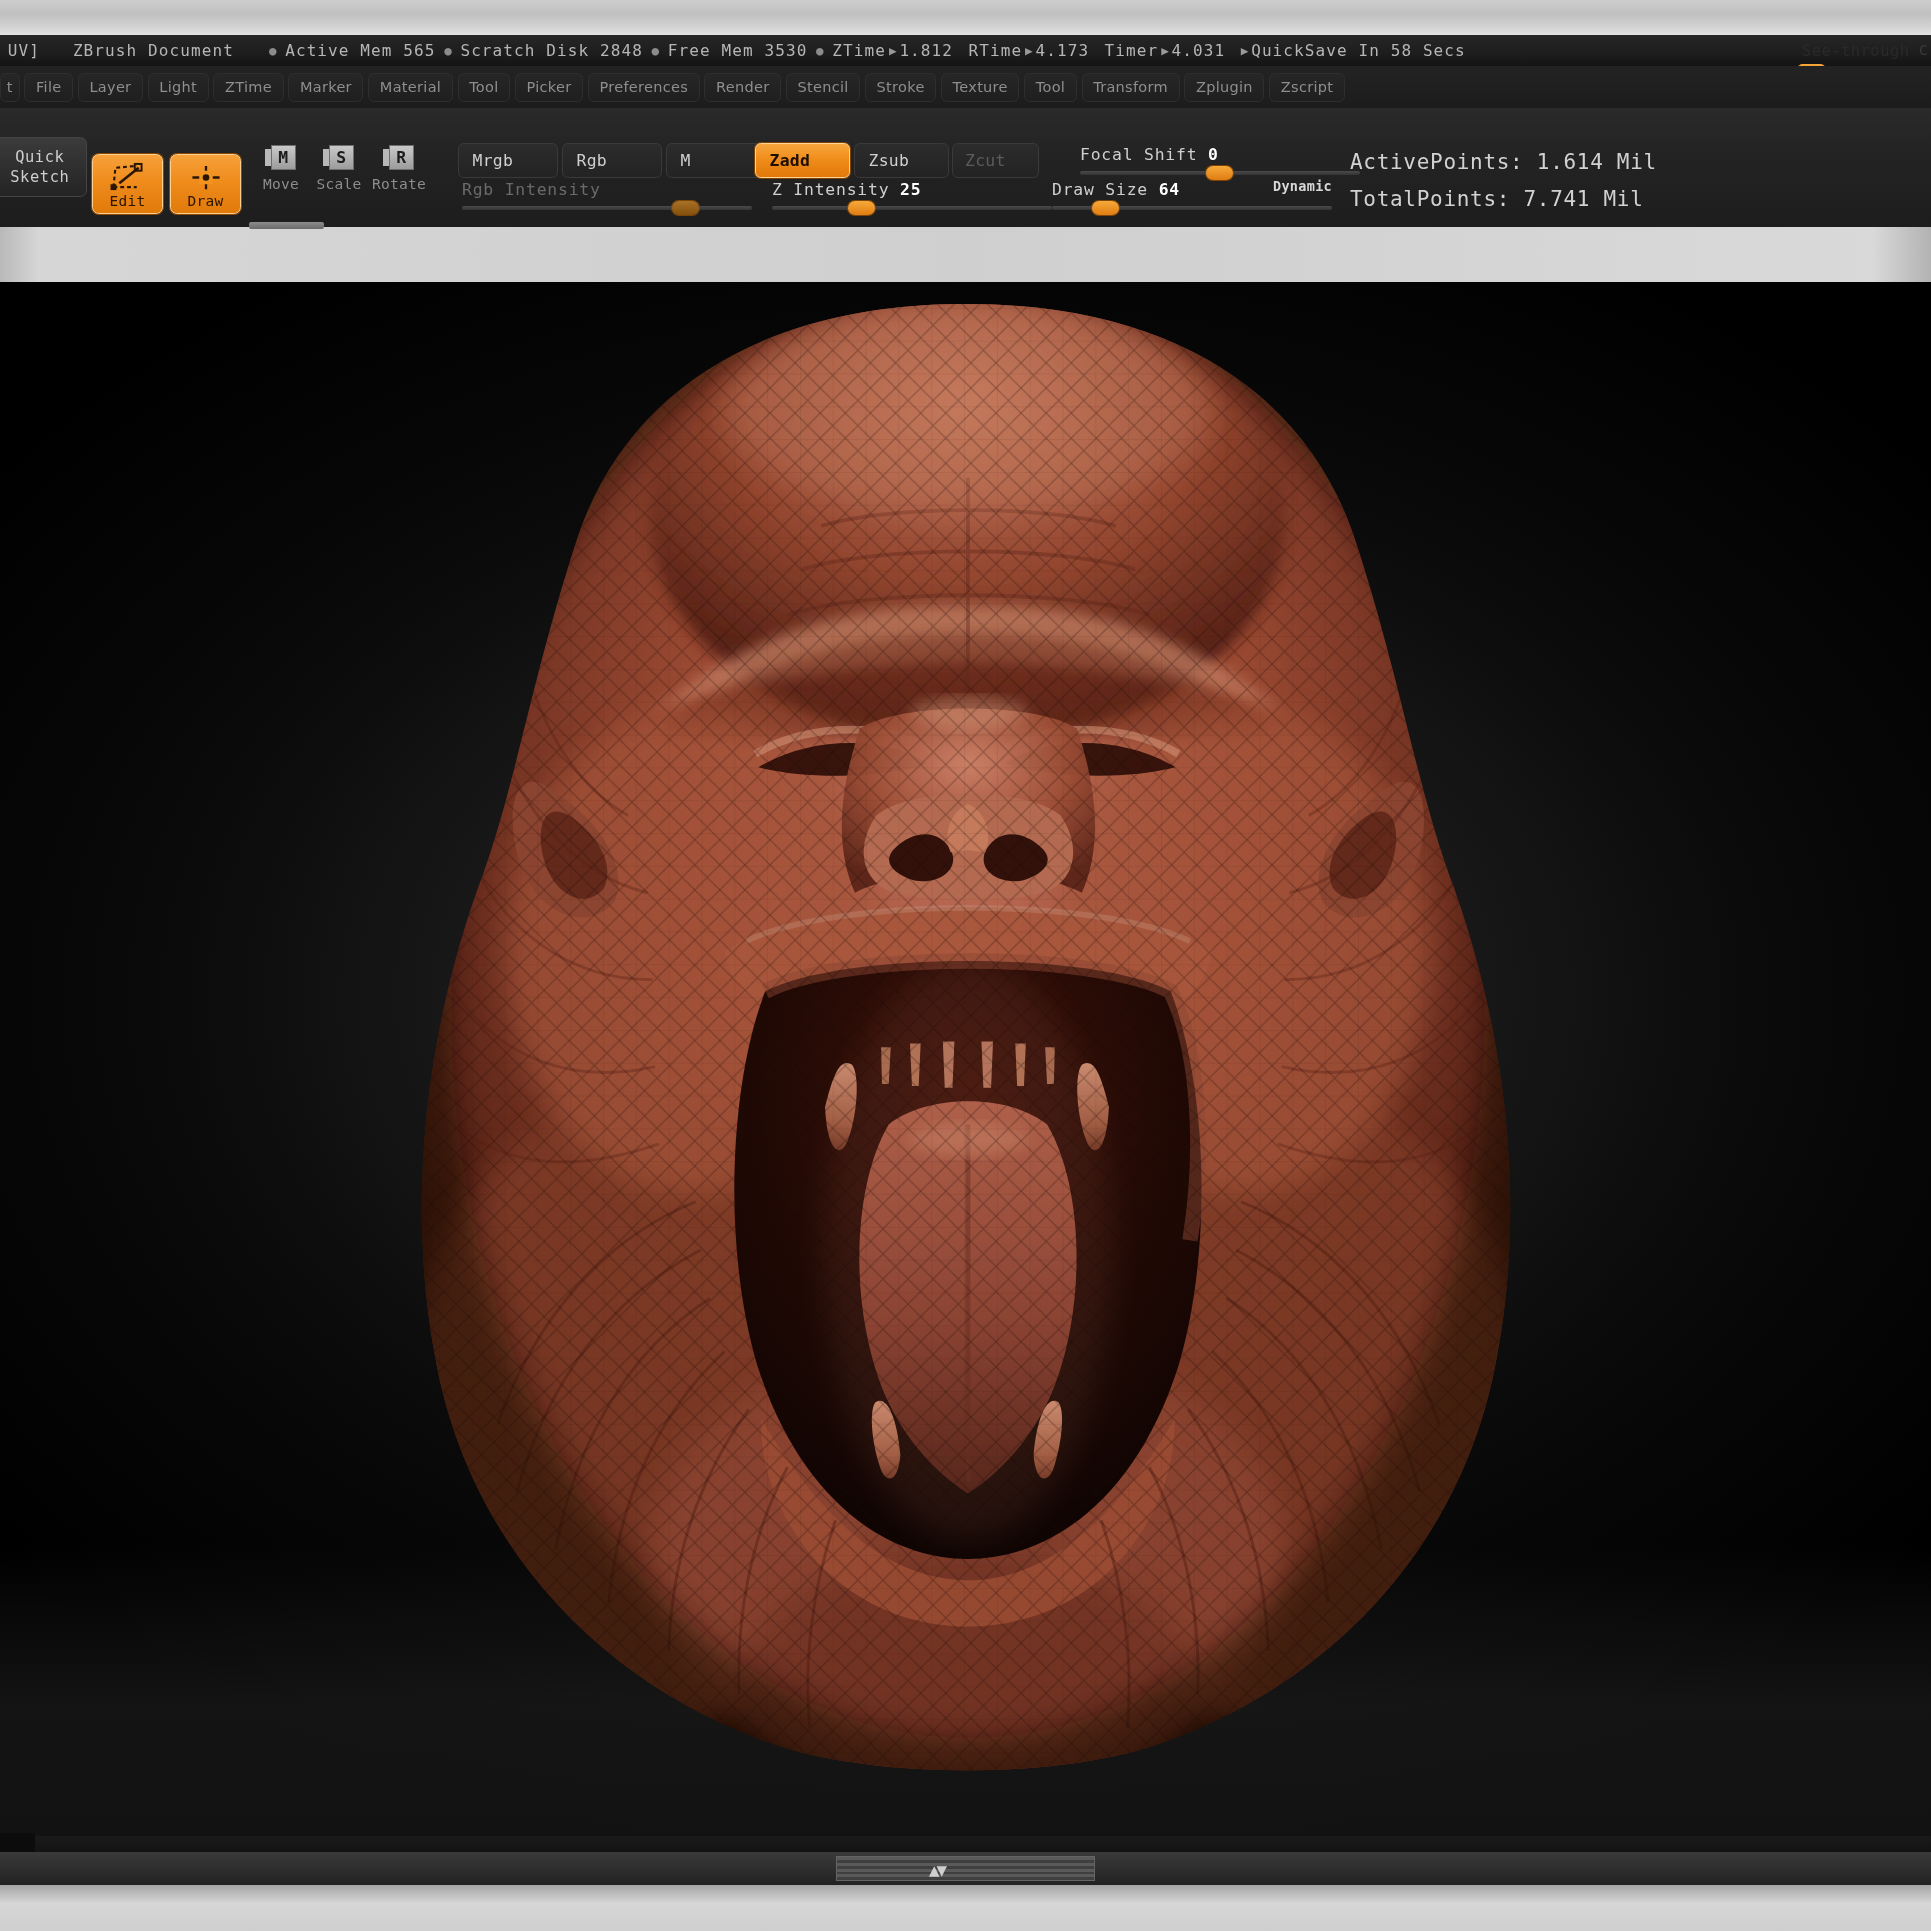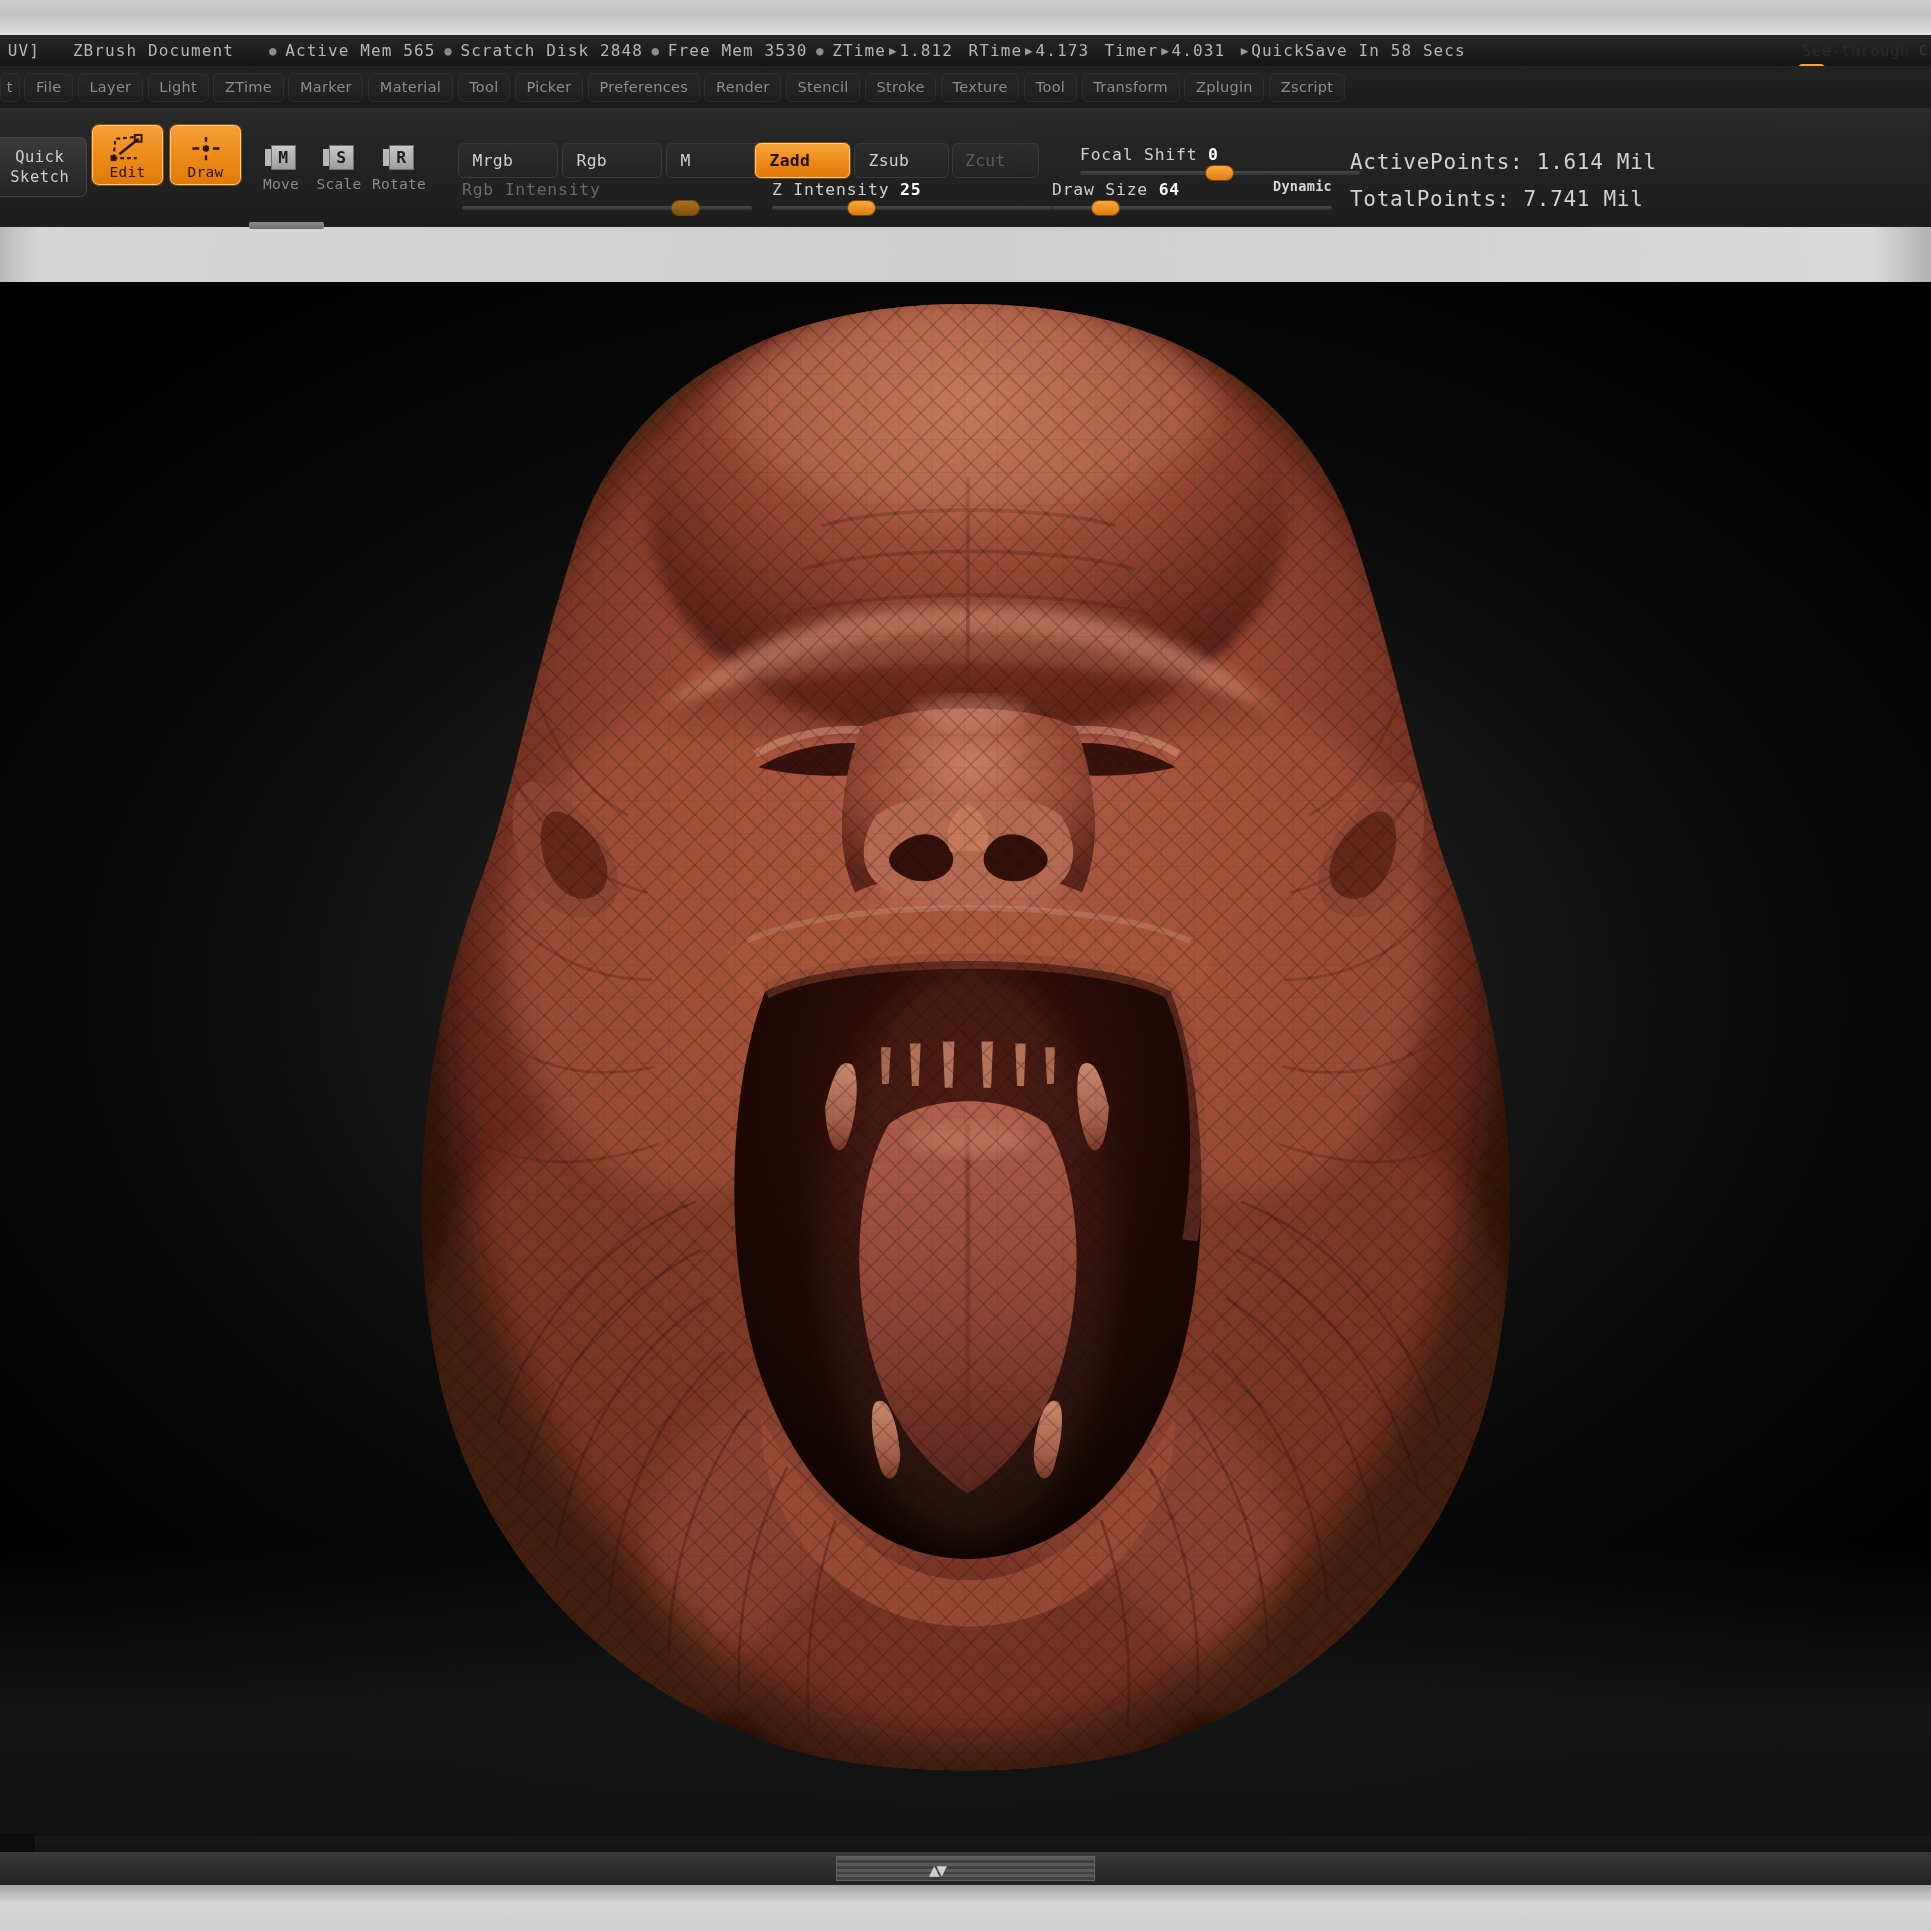--- a/index.html
+++ b/index.html
@@ -49,21 +49,21 @@
   
   .toolbar { position:absolute; left:0; top:108px; width:1931px; height:119px;
              background:linear-gradient(180deg,#2a2a2a 0%,#242424 35%,#1d1d1d 100%); }
 
   .qsketch { position:absolute; left:-7.7px; top:137px; width:95px; height:60px; border-radius:6.8px;
              background:linear-gradient(180deg,#3b3b3b 0%,#2e2e2e 55%,#242424 100%);
              border:1px solid #454545; color:#cfcfcf; font-size:15.4px; line-height:20px;
              display:flex; flex-direction:column; align-items:center; justify-content:center;
              letter-spacing:0.6px; }
 
-  .obtn { position:absolute; top:125px; width:71px; height:60px; border-radius:6.8px;
+  .obtn { position:absolute; top:154px; width:71px; height:60px; border-radius:6.8px;
           background:linear-gradient(180deg,#f6a13a 0%,#ef8c1c 45%,#e07a0b 100%);
           border:1px solid #ffcf8d; box-shadow:0 0 0 1px #8a4a05;
           display:flex; flex-direction:column; align-items:center; justify-content:flex-end;
           padding-bottom:3.9px; color:#2a1500; font-size:14.5px; letter-spacing:0.3px; }
   #edit-btn { left:92px; }
   #draw-btn { left:170px; }
   .obtn svg { position:absolute; top:6.8px; left:50%; transform:translateX(-50%); }
 
   .mbtn { position:absolute; top:145px; width:64px; height:50px;
           display:flex; flex-direction:column; align-items:center; color:#8d8d8d; font-size:14.5px; }

